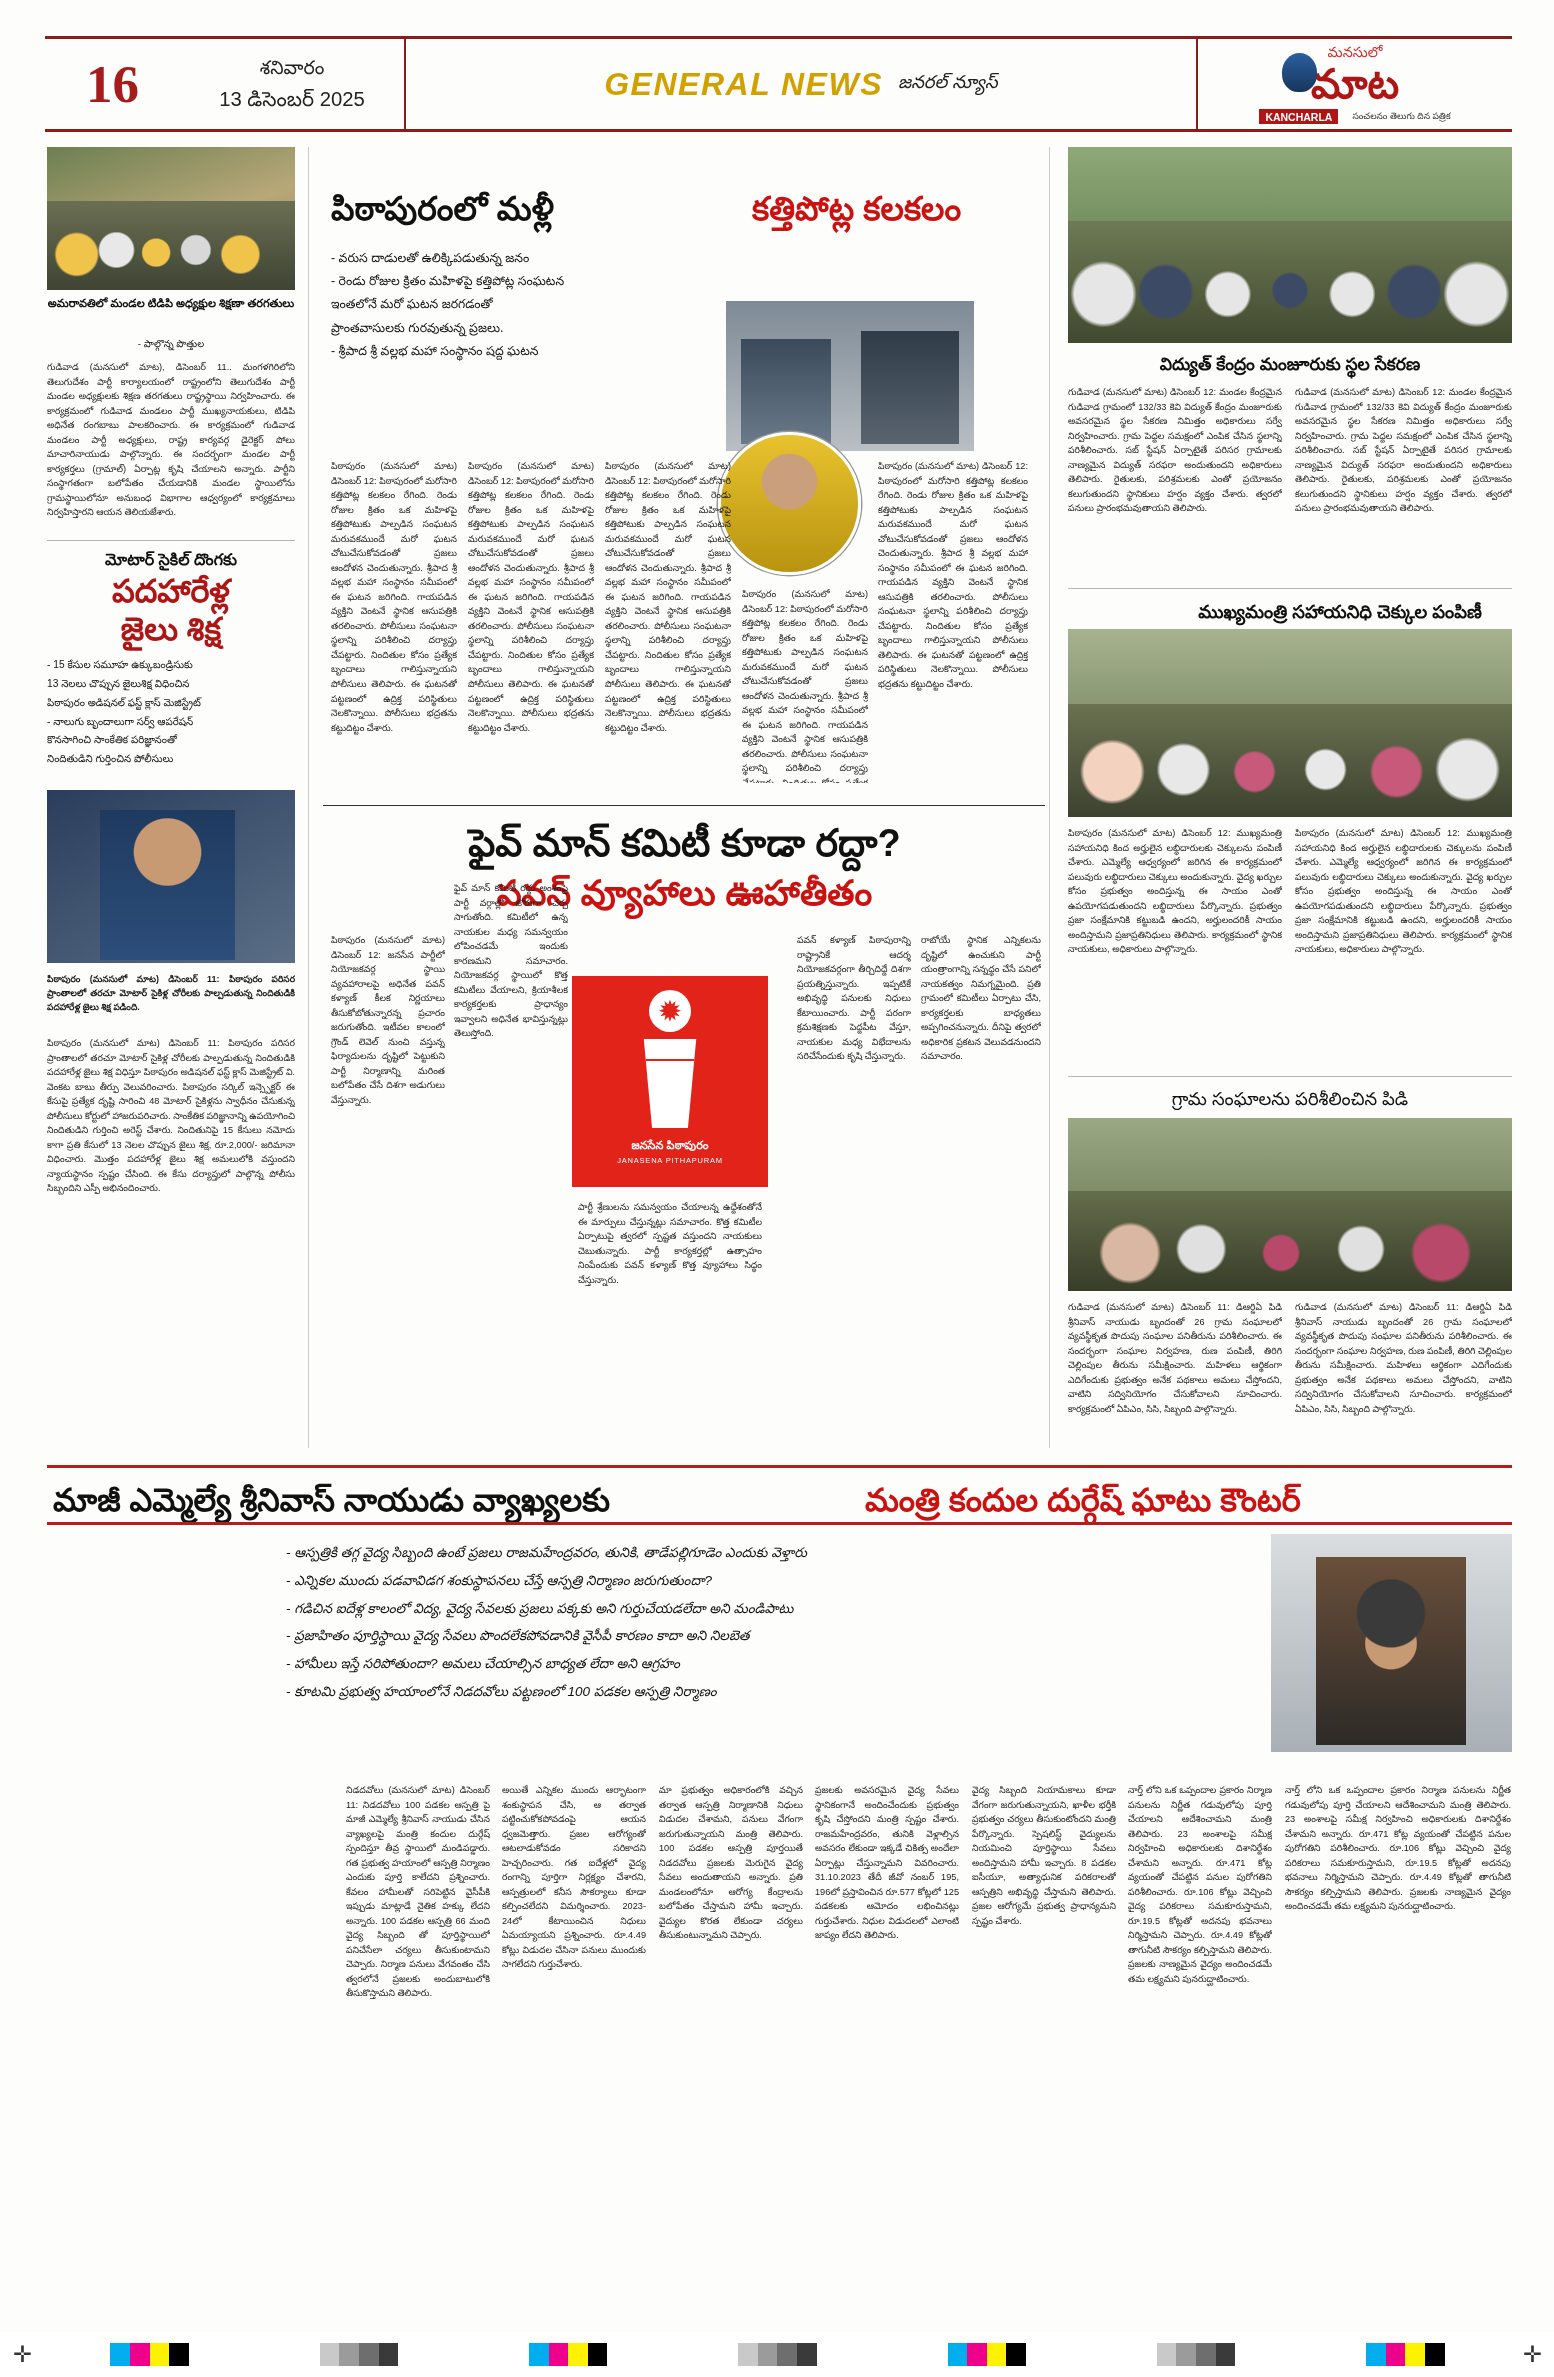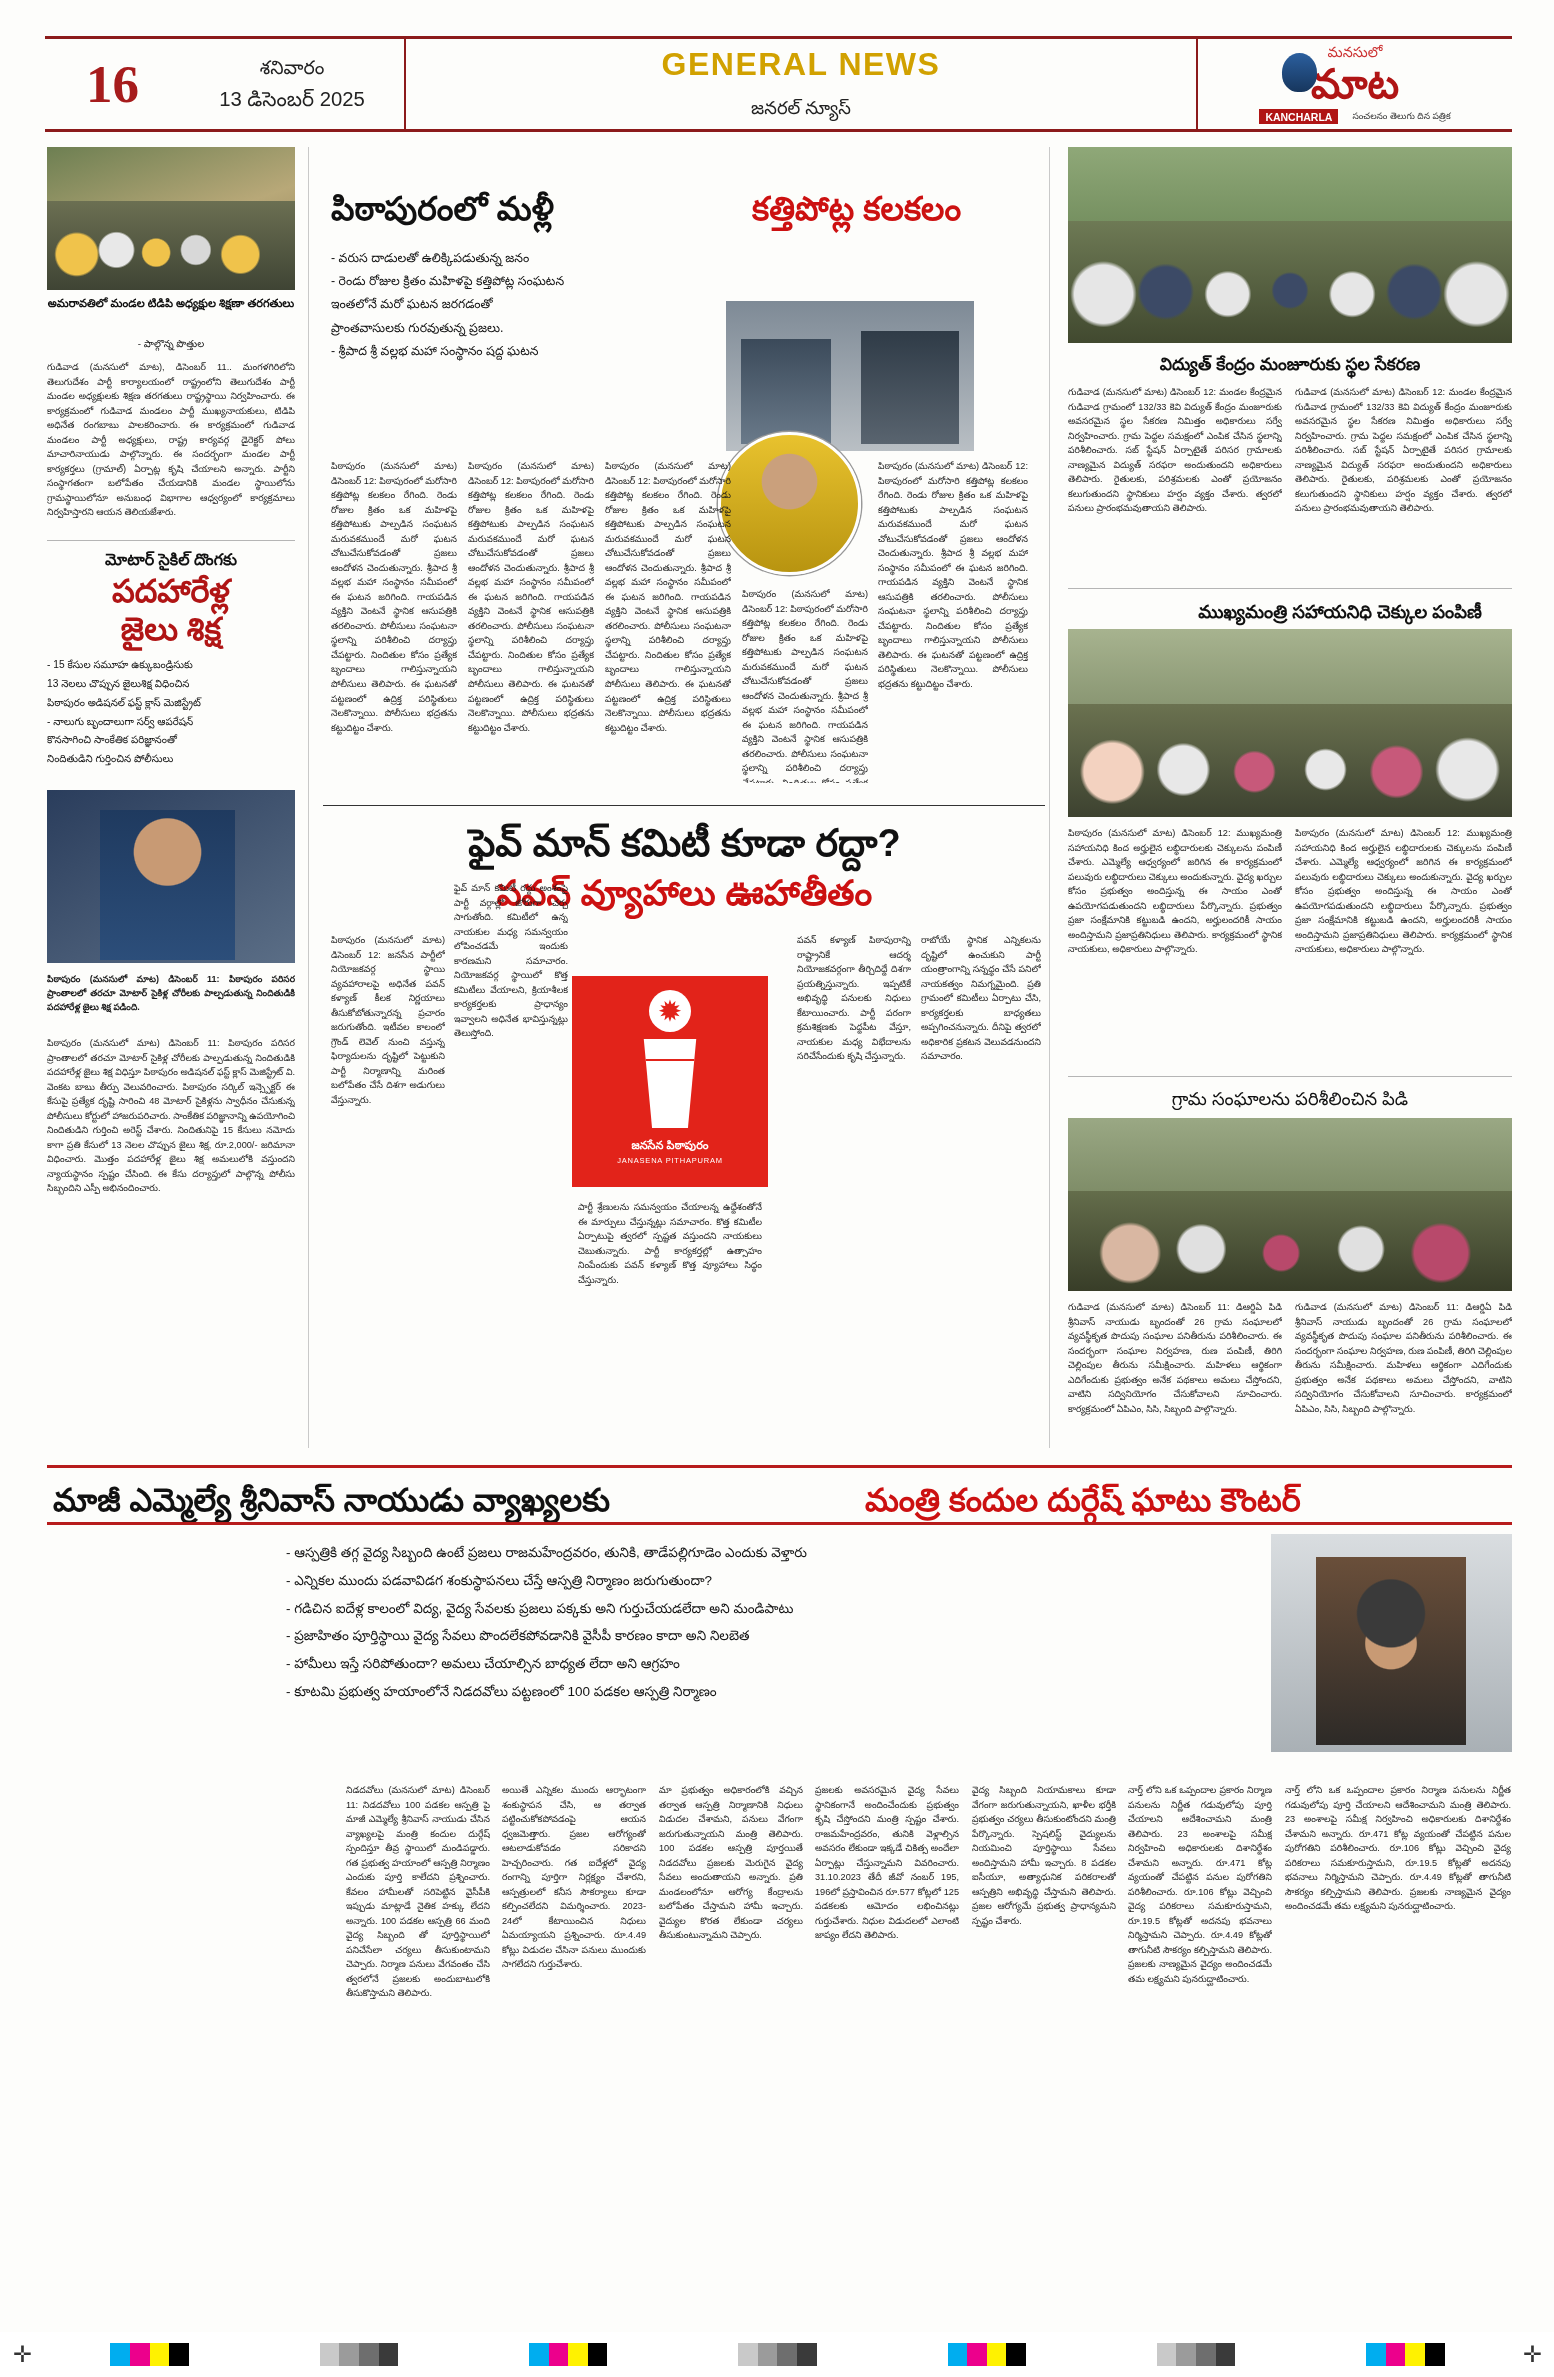--- a/index.html
+++ b/index.html
@@ -37,22 +37,23 @@
   }
   .mh-date {
     width: 226px;
     display:flex; flex-direction:column; align-items:center; justify-content:center;
     border-right: 2.3px solid #8c1b1b;
     font-size: 19px; color:#222; line-height: 1.6;
   }
   .mh-date .d2 { font-size: 20.3px; }
   .mh-title {
     flex: 1;
-    display:flex; flex-direction:column; align-items:center; justify-content:center;
+    display:flex; flex-direction:row; align-items:center; justify-content:center;
     gap: 15px;
+    font-style: italic;
   }
   .mh-title .en {
     font-size: 32px; font-weight: bold; letter-spacing: 1.5px;
     color: #d1a100;
     font-family: "Liberation Sans", sans-serif;
   }
   .mh-title .te { font-size: 18px; color:#222; }
   .mh-logo {
     width: 316px;
     border-left: 2.3px solid #8c1b1b;
@@ -324,21 +325,21 @@
   <div class="tcol" style="left:797px; top:933px; width:114px; height:511px;">పవన్ కళ్యాణ్ పిఠాపురాన్ని రాష్ట్రానికే ఆదర్శ నియోజకవర్గంగా తీర్చిదిద్దే దిశగా ప్రయత్నిస్తున్నారు. ఇప్పటికే అభివృద్ధి పనులకు నిధులు కేటాయించారు. పార్టీ పరంగా క్రమశిక్షణకు పెద్దపీట వేస్తూ, నాయకుల మధ్య విభేదాలను సరిచేసేందుకు కృషి చేస్తున్నారు.</div>
   <div class="tcol" style="left:921px; top:933px; width:120px; height:511px;">రాబోయే స్థానిక ఎన్నికలను దృష్టిలో ఉంచుకుని పార్టీ యంత్రాంగాన్ని సన్నద్ధం చేసే పనిలో నాయకత్వం నిమగ్నమైంది. ప్రతి గ్రామంలో కమిటీలు ఏర్పాటు చేసి, కార్యకర్తలకు బాధ్యతలు అప్పగించనున్నారు. దీనిపై త్వరలో అధికారిక ప్రకటన వెలువడనుందని సమాచారం.</div>
 
   <div class="redline" style="left:47px; top:1465px; width:1465px;"></div>
 
   <div class="hl black" style="left:53px; top:1480px; width:812px; font-size:32px;">మాజీ ఎమ్మెల్యే శ్రీనివాస్ నాయుడు వ్యాఖ్యలకు</div>
   <div class="hl red" style="left:865px; top:1480px; width:647px; font-size:32px;">మంత్రి కందుల దుర్గేష్ ఘాటు కౌంటర్</div>
 
   <div class="redline" style="left:47px; top:1522px; width:1465px;"></div>
 
-  <div class="bullets" style="left:286px; top:1540px; width:978px; font-size:13.5px; line-height:1.95;">
+  <div class="bullets" style="left:286px; top:1540px; width:978px; font-size:13.5px; line-height:1.95;font-style:italic;">
     <div>- ఆస్పత్రికి తగ్గ వైద్య సిబ్బంది ఉంటే ప్రజలు రాజమహేంద్రవరం, తునికి, తాడేపల్లిగూడెం ఎందుకు వెళ్తారు</div>
     <div>- ఎన్నికల ముందు పడవావిడగ శంకుస్థాపనలు చేస్తే ఆస్పత్రి నిర్మాణం జరుగుతుందా?</div>
     <div>- గడిచిన ఐదేళ్ల కాలంలో విద్య, వైద్య సేవలకు ప్రజలు పక్కకు అని గుర్తుచేయడలేదా అని మండిపాటు</div>
     <div>- ప్రజాహితం పూర్తిస్థాయి వైద్య సేవలు పొందలేకపోవడానికి వైసీపీ కారణం కాదా అని నిలబెత</div>
     <div>- హామీలు ఇస్తే సరిపోతుందా? అమలు చేయాల్సిన బాధ్యత లేదా అని ఆగ్రహం</div>
     <div>- కూటమి ప్రభుత్వ హయాంలోనే నిడదవోలు పట్టణంలో 100 పడకల ఆస్పత్రి నిర్మాణం</div>
   </div>
 
   <div class="photo" style="left:1271px; top:1534px; width:241px; height:218px; background:linear-gradient(#d9dde0,#a9b0b5);">
     <div style="position:absolute;left:45px;top:22.6px;width:150px;height:188px;background:radial-gradient(circle at 50% 30%, #3a3a3a 0 22%, transparent 23%), radial-gradient(circle at 50% 46%, #c89a74 0 20%, transparent 21%), linear-gradient(#6a4f3a,#2d2a27);"></div>

